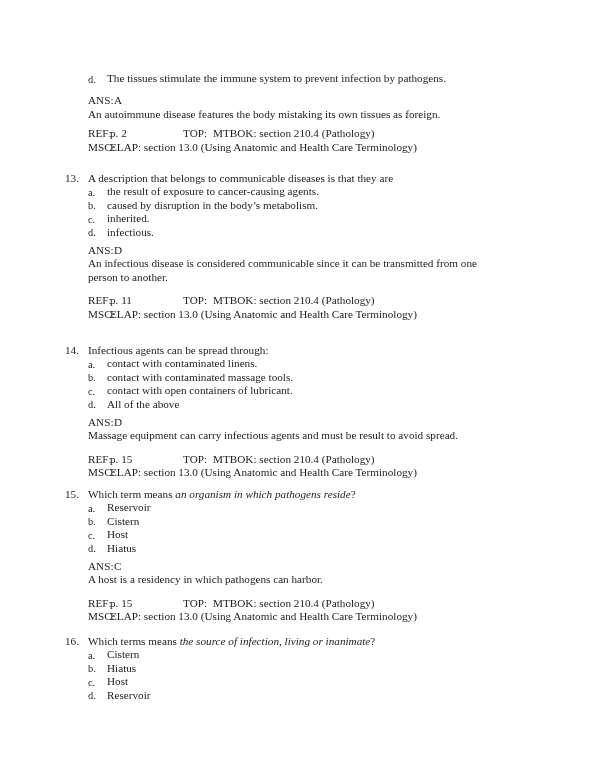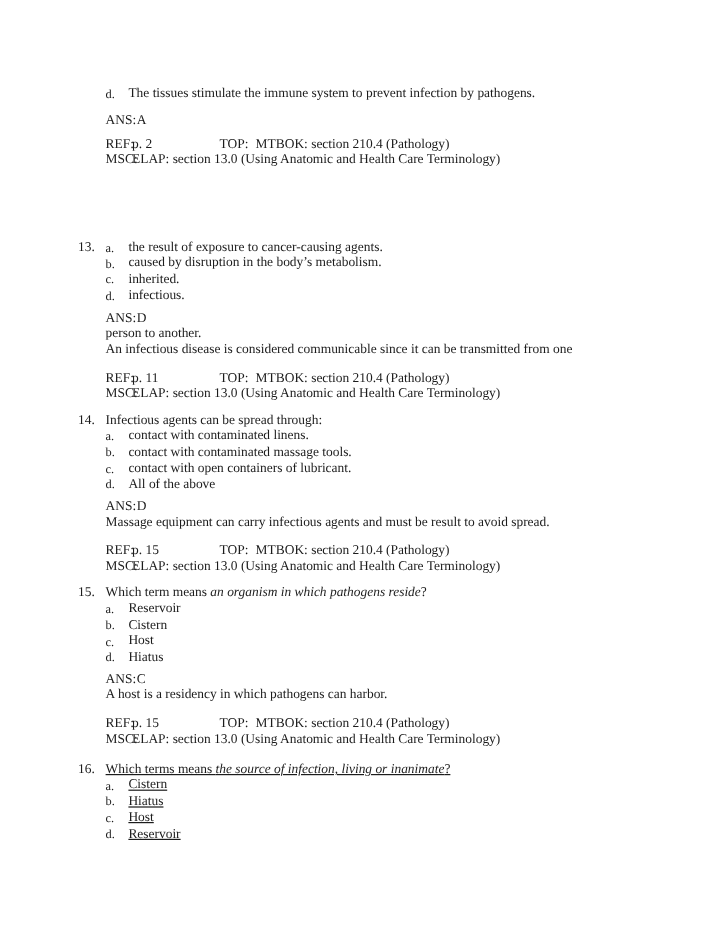--- a/index.html
+++ b/index.html
@@ -63,36 +63,37 @@
 
   <section class="block carryover" style="top: 72px;">
     <div class="opt-row">
       <span class="opt-letter">d.</span>
       <span>The tissues stimulate the immune system to prevent infection by pathogens.</span>
     </div>
     <div class="ans-row gap-ans">
       <span>ANS:</span>
       <span class="ans-letter">A</span>
     </div>
+    <div class="line">An autoimmune disease features the body mistaking its own tissues as foreign.</div>
     <div class="ref-row gap-ref">
       <span class="c0">REF:</span>
       <span class="c1">p. 2</span>
       <span class="c2">TOP:</span>
       <span class="c3">MTBOK: section 210.4 (Pathology)</span>
     </div>
     <div class="msc-row">
       <span class="c0">MSC:</span>
       <span class="c1">ELAP: section 13.0 (Using Anatomic and Health Care Terminology)</span>
     </div>
   </section>
 
-  <section class="block" style="top: 172px; margin-top: 28px;">
+  <section class="block" style="top: 172px;">
     <div class="q-row">
       <span class="q-number">13.</span>
-      <span class="stem-italic"></span><span></span>
+      <span>A description that belongs to communicable diseases is that they are</span><span class="stem-italic"></span><span></span>
     </div>
     <div class="opt-row">
       <span class="opt-letter">a.</span>
       <span>the result of exposure to cancer-causing agents.</span>
     </div>
     <div class="opt-row">
       <span class="opt-letter">b.</span>
       <span>caused by disruption in the body’s metabolism.</span>
     </div>
     <div class="opt-row">
@@ -100,22 +101,22 @@
       <span>inherited.</span>
     </div>
     <div class="opt-row">
       <span class="opt-letter">d.</span>
       <span>infectious.</span>
     </div>
     <div class="ans-row gap-ans">
       <span>ANS:</span>
       <span class="ans-letter">D</span>
     </div>
+    <div class="line">An infectious disease is considered communicable since it can be transmitted from one</div>
     <div class="line">person to another.</div>
-    <div class="line">An infectious disease is considered communicable since it can be transmitted from one</div>
     <div class="ref-row gap-ref">
       <span class="c0">REF:</span>
       <span class="c1">p. 11</span>
       <span class="c2">TOP:</span>
       <span class="c3">MTBOK: section 210.4 (Pathology)</span>
     </div>
     <div class="msc-row">
       <span class="c0">MSC:</span>
       <span class="c1">ELAP: section 13.0 (Using Anatomic and Health Care Terminology)</span>
     </div>
@@ -190,21 +191,21 @@
       <span class="c1">p. 15</span>
       <span class="c2">TOP:</span>
       <span class="c3">MTBOK: section 210.4 (Pathology)</span>
     </div>
     <div class="msc-row">
       <span class="c0">MSC:</span>
       <span class="c1">ELAP: section 13.0 (Using Anatomic and Health Care Terminology)</span>
     </div>
   </section>
 
-  <section class="block" style="top: 635px; text-decoration: underline;">
+  <section class="block" style="top: 635px;">
     <div class="q-row">
       <span class="q-number">16.</span>
       <span>Which terms means </span><span class="stem-italic">the source of infection, living or inanimate</span><span>?</span>
     </div>
     <div class="opt-row">
       <span class="opt-letter">a.</span>
       <span>Cistern</span>
     </div>
     <div class="opt-row">
       <span class="opt-letter">b.</span>

